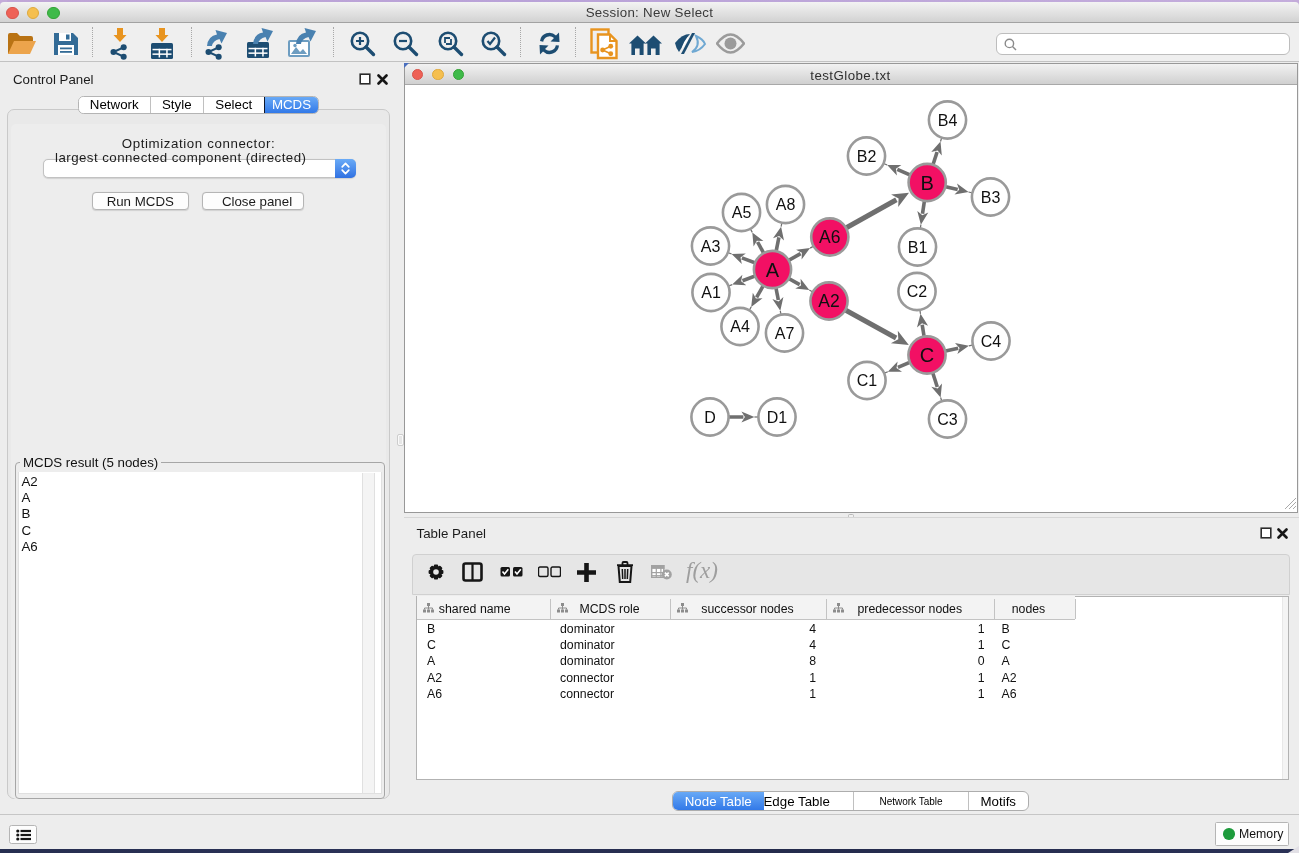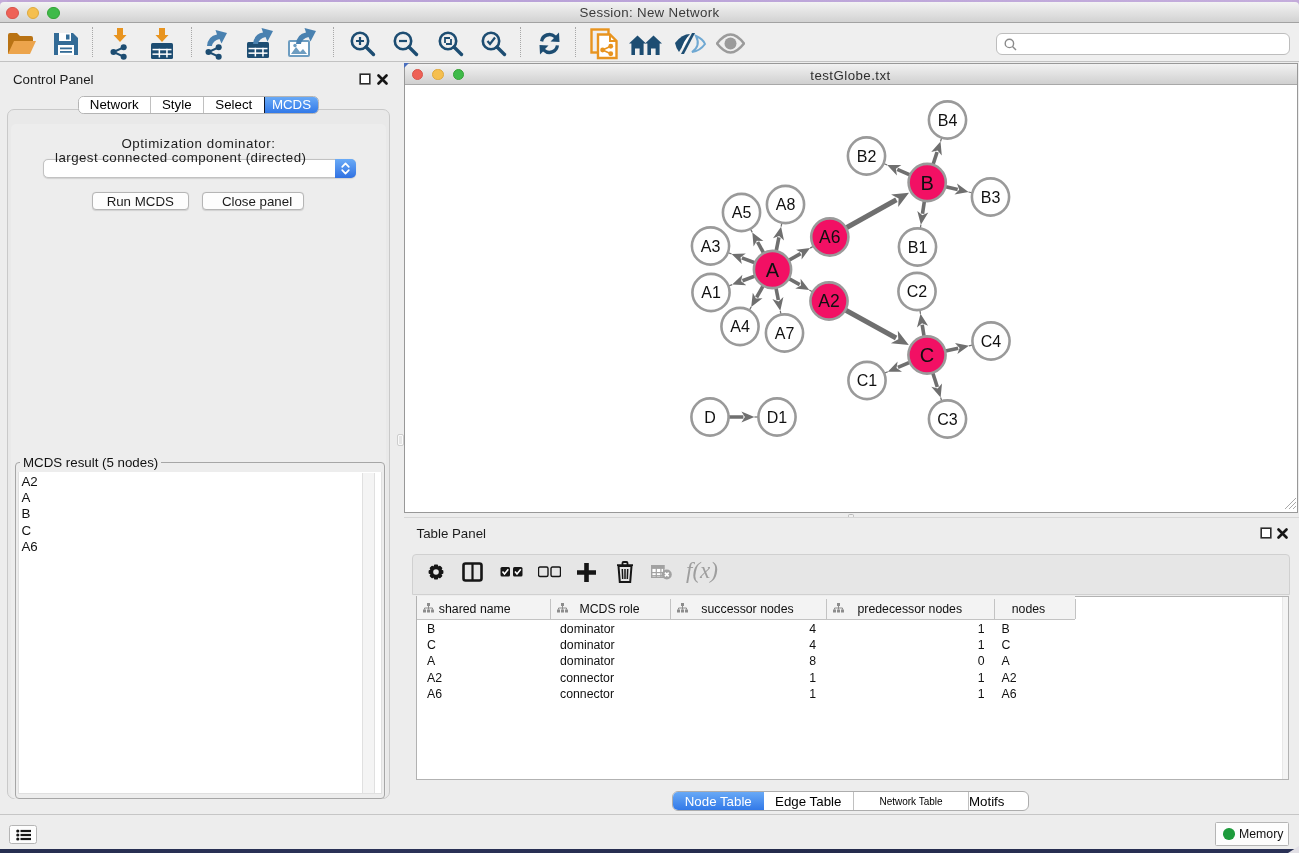--- a/index.html
+++ b/index.html
@@ -15,21 +15,21 @@
 <div id="stage">
 
 <div class="abs" style="left:0;top:0;width:1299px;height:3px;background:linear-gradient(90deg,#c0a6d6,#b9a2d8 40%,#c4addc)"></div>
 <div class="abs" style="left:0;top:0;width:7px;height:7px;background:#c3abd9"></div>
 <div class="abs" style="left:1292px;top:0;width:7px;height:7px;background:#c3abd9"></div>
 
 <div class="abs" style="left:0;top:2px;width:1299px;height:20.5px;background:linear-gradient(#f3f3f3,#d2d2d2);border-bottom:1px solid #a2a2a2;border-radius:4px 4px 0 0"></div>
 <div class="tl" style="left:6.4px;top:6.700000000000001px;width:12.2px;height:12.2px;background:#ee6156;border-color:#d8554c"></div>
     <div class="tl" style="left:26.9px;top:6.700000000000001px;width:12.2px;height:12.2px;background:#f5bf4f;border-color:#dfa93c"></div>
     <div class="tl" style="left:47.4px;top:6.700000000000001px;width:12.2px;height:12.2px;background:#3fba49;border-color:#34a336"></div>
-<div class="abs tbtx" style="left:0;top:5px;width:1299px;text-align:center;color:#3a3a3a;letter-spacing:0.3px">Session: New Network</div>
+<div class="abs tbtx" style="left:0;top:5px;width:1299px;text-align:center;color:#3a3a3a;letter-spacing:0.3px">Session: New Select</div>
 
 <div class="abs" style="left:0;top:23px;width:1299px;height:39px;background:#efefef;border-bottom:1px solid #c2c2c2"></div>
 <div class="sep" style="left:91.5px"></div>
     <div class="sep" style="left:190.5px"></div>
     <div class="sep" style="left:333px"></div>
     <div class="sep" style="left:520px"></div>
     <div class="sep" style="left:575px"></div>
 <svg class="ic" style="left:7px;top:31px" width="30" height="26" viewBox="0 0 30 26">
       <path d="M1,23 L1,4 Q1,2 3,2 L10,2 L13,5 L24,5 Q26,5 26,7 L26,10 Z" fill="#b97314"></path>
       <path d="M1,23 L7,10 L29,10 L23,23 Z" fill="#eca44c"></path>
@@ -152,21 +152,21 @@
 <div class="abs" style="left:7px;top:108.5px;width:383px;height:690px;background:#e9e9e9;border:1px solid #c9c9c9;border-radius:7px"></div>
 <div class="abs" style="left:11px;top:124px;width:375px;height:675px;background:#ededed;border-radius:5px"></div>
 
 <div class="abs" style="left:77.5px;top:95.5px;width:241.5px;height:18px;display:flex;border-radius:5.5px;overflow:hidden;border:1px solid #b4b4b4">
 <div style="width:72.5px;background:#fff;border-right:1px solid #c0c0c0;text-align:center;font-size:13.3px;line-height:16.5px">Network</div>
 <div style="width:52.5px;background:#fff;border-right:1px solid #c0c0c0;text-align:center;font-size:13.3px;line-height:16.5px">Style</div>
 <div style="width:61.5px;background:#fff;border-right:1px solid #0f172a;text-align:center;font-size:13.3px;line-height:16.5px">Select</div>
 <div style="flex:1;background:linear-gradient(#68a9f6,#3279e8);color:#fff;text-align:center;font-size:13.3px;line-height:16.5px">MCDS</div>
 </div>
 
-<div class="abs tbtx" style="left:0;top:136px;width:397px;text-align:center;letter-spacing:0.6px">Optimization dominator:</div>
+<div class="abs tbtx" style="left:0;top:136px;width:397px;text-align:center;letter-spacing:0.6px">Optimization connector:</div>
 
 <div class="abs" style="left:43px;top:159px;width:312.5px;height:19px;background:#fff;border:1px solid #c2c2c2;border-radius:5px;box-shadow:0 0.5px 1px rgba(0,0,0,.12)"></div>
 <div class="abs tbtx" style="left:55px;top:150px;letter-spacing:0.45px">largest connected component (directed)</div>
 <div class="abs" style="left:334.5px;top:159px;width:21px;height:19px;background:linear-gradient(#6aabf7,#3071e2);border-radius:0 5px 5px 0"></div>
 <svg class="ic" style="left:339.5px;top:162px" width="11" height="13" viewBox="0 0 11 13">
       <path d="M2.2,4.8 L5.5,1.4 L8.8,4.8 M2.2,8.2 L5.5,11.6 L8.8,8.2" fill="none" stroke="#fff" stroke-width="1.7" stroke-linecap="round" stroke-linejoin="round"></path>
     </svg>
 
 <div class="wbtn" style="left:92px;top:192px;width:96.5px;height:17.5px;border-radius:4px;box-shadow:0 0.5px 1px rgba(0,0,0,.12)"></div>
 <div class="abs tbtx" style="left:92px;top:194px;width:96.5px;text-align:center">Run MCDS</div>
@@ -414,23 +414,23 @@
     <div class="cell" style="left:1001.5px;top:669.6px;width:70px">A2</div>
     <div class="cell" style="left:427px;top:685.8px;width:100px">A6</div>
     <div class="cell" style="left:560px;top:685.8px;width:100px">connector</div>
     <div class="cell" style="left:716px;top:685.8px;width:100px;text-align:right">1</div>
     <div class="cell" style="left:884.5px;top:685.8px;width:100px;text-align:right">1</div>
     <div class="cell" style="left:1001.5px;top:685.8px;width:70px">A6</div>
 <div class="abs" style="left:1282px;top:597px;width:6px;height:182px;background:#f4f4f4;border-left:1px solid #e8e8e8"></div>
 
 <div class="abs" style="left:672px;top:791px;width:356.5px;height:20px;display:flex;border-radius:6px;overflow:hidden;border:1px solid #adadad;background:#fff">
 <div style="width:90.5px;background:linear-gradient(#68a9f6,#3279e8);color:#fff;text-align:center;font-size:13.3px;line-height:19px">Node Table</div>
-<div style="width:90.5px;border-right:1px solid #c0c0c0;text-align:center;font-size:13.3px;line-height:19px">Edge Table</div>
+<div style="width:90.5px;border-right:1px solid #c0c0c0;text-align:left;font-size:13.3px;line-height:19px">Edge Table</div>
 <div style="width:115px;border-right:1px solid #c0c0c0;text-align:center;font-size:10px;line-height:19px">Network Table</div>
-<div style="flex:1;text-align:left;font-size:13.3px;line-height:19px">Motifs</div>
+<div style="flex:1;text-align:center;font-size:13.3px;line-height:19px">Motifs</div>
 </div>
 
 <div class="abs" style="left:0;top:814px;width:1299px;height:1px;background:#c6c6c6"></div>
 <div class="wbtn" style="left:9px;top:824.5px;width:28px;height:19.5px;border-radius:2.5px"></div>
 <svg class="ic" style="left:15.5px;top:828.5px" width="15" height="12" viewBox="0 0 15 12">
       <circle cx="1.8" cy="2" r="1.6" fill="#161616"></circle>
       <circle cx="1.8" cy="6" r="1.6" fill="#161616"></circle>
       <circle cx="1.8" cy="10" r="1.6" fill="#161616"></circle>
       <rect x="4.5" y="0.9" width="10.5" height="2.2" fill="#161616"></rect>
       <rect x="4.5" y="4.9" width="10.5" height="2.2" fill="#161616"></rect>

